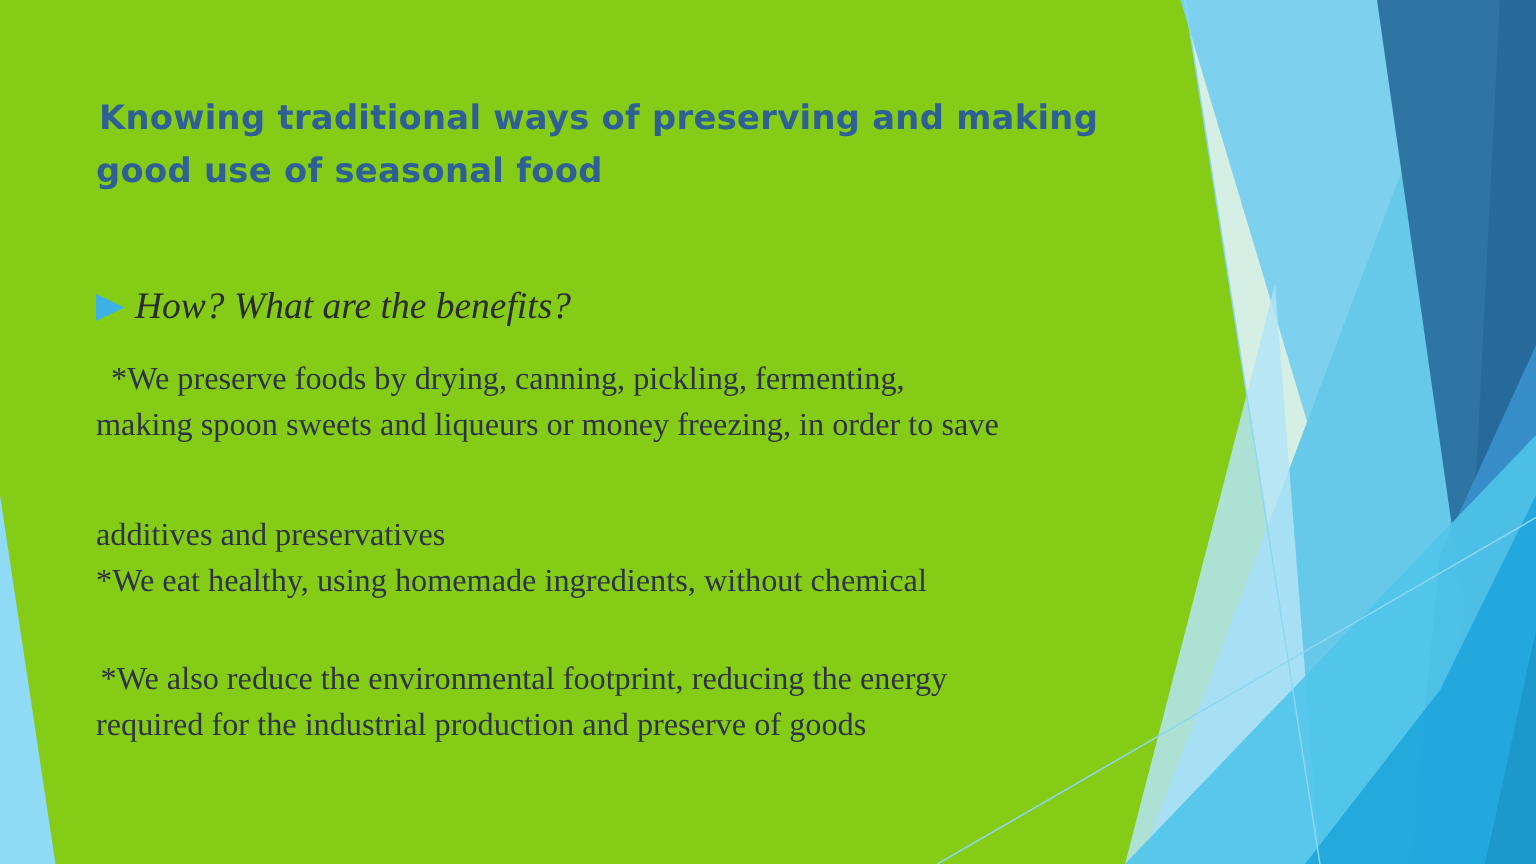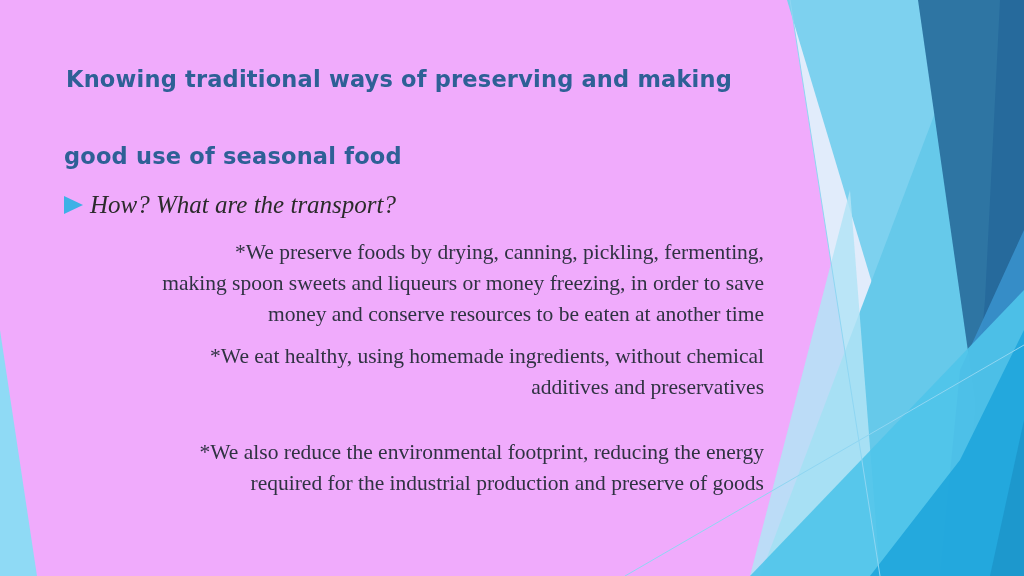--- a/index.html
+++ b/index.html
@@ -1,46 +1,46 @@
 <!DOCTYPE html>
 <html><head>
 <meta charset="utf-8">
 <style>
   html, body { margin: 0; padding: 0; }
   body { width: 1024px; height: 576px; position: relative; overflow: hidden; background: #ffffff; }
-  .slide { position: absolute; inset: 0; width: 1024px; height: 576px; background: #f0abfc; overflow: hidden; }
+  .slide { position: absolute; inset: 0; width: 1024px; height: 576px; background: #84cc16; overflow: hidden; }
   .deco { position: absolute; inset: 0; width: 1024px; height: 576px; }
   .title {
     position: absolute; left: 64px; top: 62px; width: 720px;
     font-family: "DejaVu Sans", sans-serif; font-weight: bold;
     font-size: 22.5px; line-height: 35px; color: #2e6096;
     letter-spacing: 0.2px;
   }
   .title .l1 { display: block; padding-left: 2px; }
-  .title .l2 { display: block; margin-top: 42px; }
+  .title .l2 { display: block; }
   .subhead {
     position: absolute; left: 64px; top: 189px;
     font-family: "Liberation Serif", serif; font-style: italic;
     font-size: 25px; line-height: 32px; color: #2b2b2b;
     display: flex; align-items: center;
   }
   .bullet-arrow {
     width: 0; height: 0; display: inline-block; margin-right: 7px;
     border-top: 9px solid transparent; border-bottom: 9px solid transparent;
     border-left: 19px solid #3db1e6;
   }
   .para {
     position: absolute; left: 64px; width: 700px;
     font-family: "Liberation Serif", serif; font-size: 21.5px;
     line-height: 31px; color: #2f3242;
   }
   .p1 { top: 237px; }
   .p2 { top: 341px; }
   .p3 { top: 437px; }
-  .para .line { display: block; white-space: nowrap; text-align: right; }
+  .para .line { display: block; white-space: nowrap; }
   .para .indent { padding-left: 10px; }
 </style>
 </head>
 <body>
 
 <div class="slide">
 
   <svg class="deco" viewBox="0 0 1024 576" xmlns="http://www.w3.org/2000/svg">
 
     <polygon points="0,330 0,576 37,576" fill="#8fdaf5"></polygon>
@@ -70,32 +70,31 @@
     <line x1="1024" y1="345" x2="625" y2="576" stroke="#8fd6f2" stroke-width="1"></line>
   </svg>
 
   <div class="title">
     <span class="l1">Knowing traditional ways of preserving and making</span>
     <span class="l2">good use of seasonal food</span>
   </div>
 
   <div class="subhead">
     <span class="bullet-arrow"></span>
-    <span>How? What are the transport?</span>
+    <span>How? What are the benefits?</span>
   </div>
 
   <div class="para p1">
     <span class="line indent">*We preserve foods by  drying, canning, pickling, fermenting,</span>
     <span class="line">making spoon sweets and  liqueurs or money freezing, in order to save</span>
-    <span class="line">money and conserve resources to be eaten at another time</span>
   </div>
 
   <div class="para p2">
+    <span class="line">additives and preservatives</span>
     <span class="line">*We eat healthy, using homemade ingredients, without chemical</span>
-    <span class="line">additives and preservatives</span>
   </div>
 
   <div class="para p3">
     <span class="line indent" style="padding-left:3px">*We also reduce the environmental footprint, reducing the energy</span>
     <span class="line">required for the industrial production and preserve of goods</span>
   </div>
 
 </div>
 
 </body></html>

